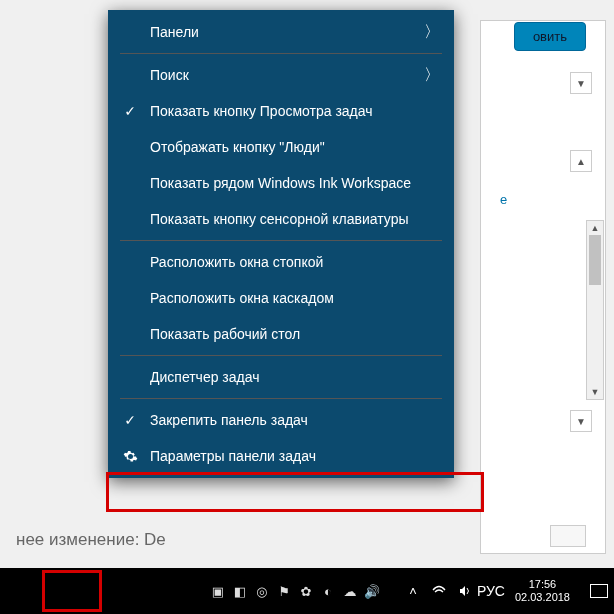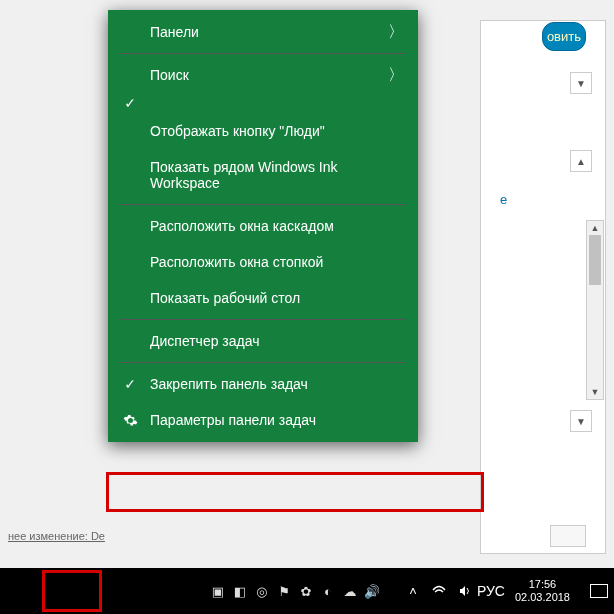--- a/index.html
+++ b/index.html
@@ -5,51 +5,51 @@
   * { box-sizing: border-box; margin: 0; padding: 0; }
   html, body { width: 614px; height: 614px; overflow: hidden; font-family: "Segoe UI", Tahoma, sans-serif; }
   body { background: #f0f0f0; position: relative; }
 
   .bg-panel {
     position: absolute; right: 8px; top: 20px; bottom: 60px; left: 480px;
     background: #fff; border: 1px solid #ccc;
   }
   .blue-btn {
     position: absolute; right: 28px; top: 22px;
-    background: #0085ba; color: #fef9c3; border: 1px solid #006799;
-    padding: 6px 4px; font-size: 13px; border-radius: 12px;
+    background: #0085ba; color: #0f172a; border: 1px solid #006799;
+    padding: 6px 18px; font-size: 13px; border-radius: 4px;
   }
   .blue-link {
     position: absolute; left: 500px; top: 192px; color: #0073aa; font-size: 13px;
   }
   .caret-box {
     position: absolute; right: 22px; background: #fff; border: 1px solid #ccc;
     width: 22px; height: 22px; display:flex; align-items:center; justify-content:center;
     color:#555; font-size:10px;
   }
   .scrollbar {
     position: absolute; right: 10px; top: 220px; width: 18px; height: 180px;
     background: #f0f0f0; border:1px solid #ccc;
   }
   .scrollbar .thumb { position:absolute; top:14px; left:2px; right:2px; height:50px; background:#c1c1c1; }
   .scrollbar .arr { position:absolute; left:0; right:0; height:14px; display:flex;align-items:center;justify-content:center; font-size:9px; color:#555;}
   .scrollbar .arr.up{top:0;} .scrollbar .arr.dn{bottom:0;}
 
   .bottom-text {
-    position:absolute; left:8px; top:530px; font-size:11px; color:#666;text-decoration:underline;
+    position:absolute; left:16px; top:530px; font-size:17px; color:#666;
   }
   .gray-btn {
     position:absolute; right:28px; top:525px; width:36px; height:22px;
     background:#f7f7f7; border:1px solid #ccc;
   }
 
   
   .ctxmenu {
-    position: absolute; left: 108px; top: 10px; width: 310px;
-    background: #15803d; color: #fff; font-size: 14px;
+    position: absolute; left: 108px; top: 10px; width: 346px;
+    background: #0c4a6e; color: #fff; font-size: 14px;
     box-shadow: 0 4px 16px rgba(0,0,0,.6);
     padding: 4px 0;
   }
   .ctxmenu .item {
     display: flex; align-items: center;
     padding: 10px 16px 10px 42px;
     position: relative; cursor: default;
   }
   .ctxmenu .sep { height:1px; background:#555; margin: 3px 12px; }
   .ctxmenu .chev {
@@ -111,33 +111,37 @@
       <span>Панели</span>
       <span class="chev">〉</span>
     </div>
     <div class="sep"></div>
     <div class="item">
       <span>Поиск</span>
       <span class="chev">〉</span>
     </div>
     <div class="item">
       <span class="lefticon">✓</span>
+      <span>Показать кнопку Просмотра задач</span>
     </div>
     <div class="item">
       <span>Отображать кнопку "Люди"</span>
     </div>
     <div class="item">
       <span>Показать рядом Windows Ink Workspace</span>
     </div>
+    <div class="item">
+      <span>Показать кнопку сенсорной клавиатуры</span>
+    </div>
     <div class="sep"></div>
     <div class="item">
-      <span>Расположить окна каскадом</span>
+      <span>Расположить окна стопкой</span>
     </div>
     <div class="item">
-      <span>Расположить окна стопкой</span>
+      <span>Расположить окна каскадом</span>
     </div>
     <div class="item">
       <span>Показать рабочий стол</span>
     </div>
     <div class="sep"></div>
     <div class="item">
       <span>Диспетчер задач</span>
     </div>
     <div class="sep"></div>
     <div class="item">

